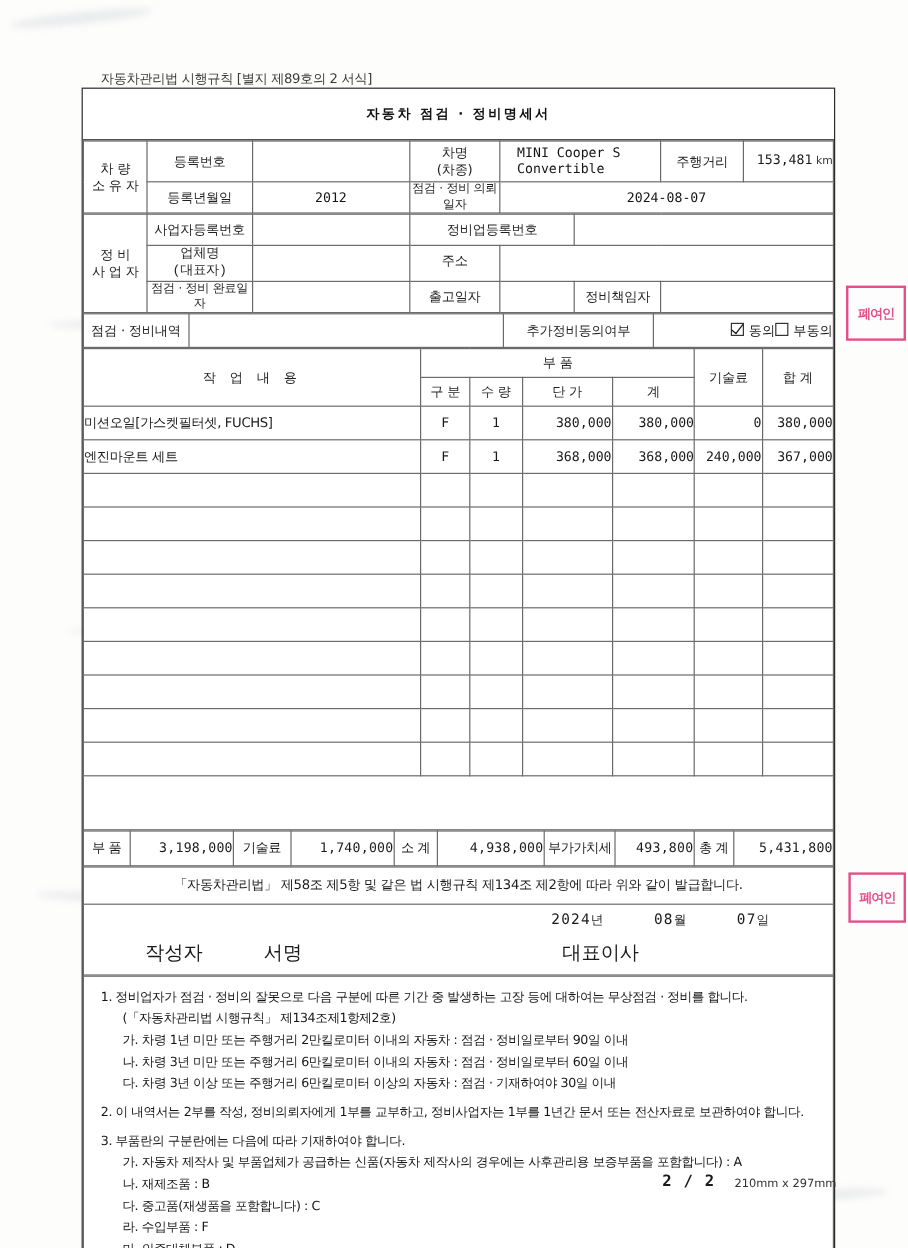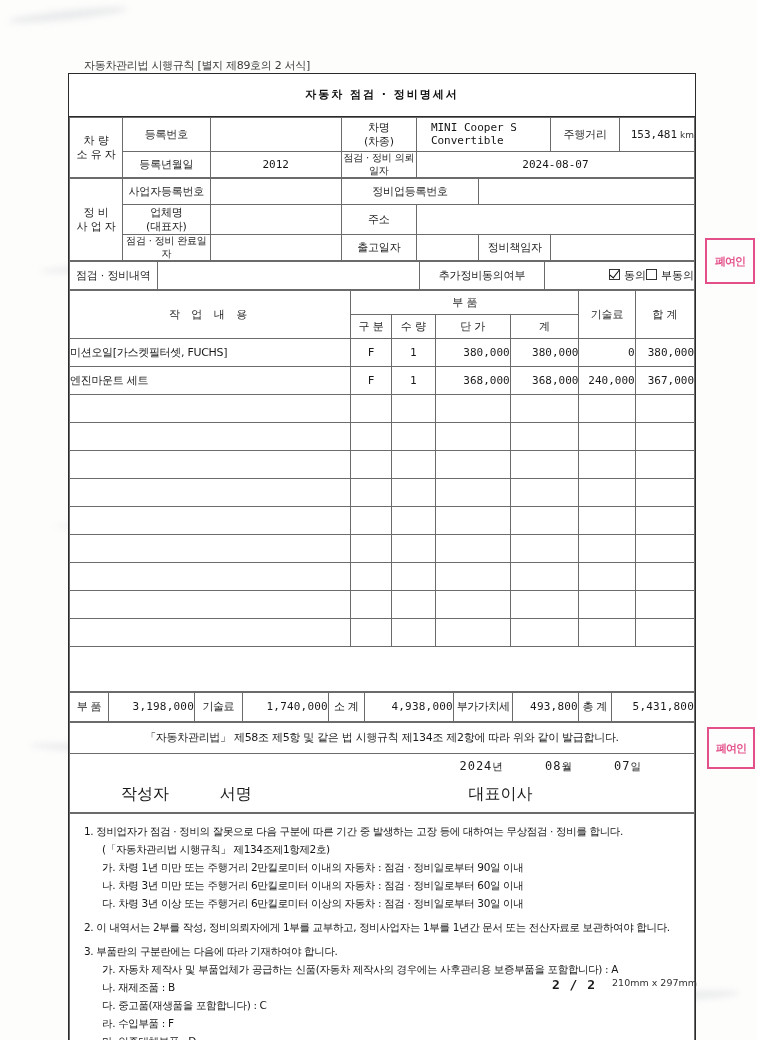--- a/index.html
+++ b/index.html
@@ -96,21 +96,21 @@
     font-size: 11.5px;
     padding: 3px 4px;
     color: #141414;
   }
   .val.mono-wrap { line-height: 1.15; white-space: pre-line; text-align: left; padding-left: 14px; }
   .blank { background: #fff; }
 
   .h-34 { height: 34px; }
   .h-26 { height: 26px; }
   .h-28 { height: 28px; }
-  .h-30 { height: 30px; }
+  .h-30 { height: 30px; font-family: Liberation Mono, monospace; }
   .h-24 { height: 24px; }
 
   .num {
     text-align: right;
     padding-right: 7px;
     font-family: "DejaVu Sans Mono", "Liberation Mono", monospace;
     font-size: 11.5px;
   }
   .ctr-mono {
     text-align: center;
@@ -218,21 +218,21 @@
   }
   .notes .n-item { margin-bottom: 1px; }
   .notes .n-sub  { padding-left: 18px; }
   .notes .n-gap  { margin-top: 7px; }
 
   .footer {
     position: absolute;
     right: 60px;
     bottom: 48px;
     display: flex;
-    align-items: flex-start;
+    align-items: flex-end;
     gap: 16px;
   }
   .pg {
     font-family: "DejaVu Sans Mono", "Liberation Mono", monospace;
     font-size: 13px;
     font-weight: 700;
     letter-spacing: 1px;
   }
   .dims {
     font-size: 9.5px;
@@ -586,21 +586,21 @@
           <col style="width:100%">
         </colgroup>
       <tbody>
         <tr>
           <td>
             <div class="notes">
               <div class="n-item">1. 정비업자가 점검 · 정비의 잘못으로 다음 구분에 따른 기간 중 발생하는 고장 등에 대하여는 무상점검 · 정비를 합니다.</div>
               <div class="n-item n-sub">(「자동차관리법 시행규칙」  제134조제1항제2호)</div>
               <div class="n-item n-sub">가. 차령 1년 미만 또는 주행거리 2만킬로미터 이내의 자동차 : 점검 · 정비일로부터 90일 이내</div>
               <div class="n-item n-sub">나. 차령 3년 미만 또는 주행거리 6만킬로미터 이내의 자동차 : 점검 · 정비일로부터 60일 이내</div>
-              <div class="n-item n-sub">다. 차령 3년 이상 또는 주행거리 6만킬로미터 이상의 자동차 : 점검 · 정비일로부터 30일 이내</div>
+              <div class="n-item n-sub">다. 차령 3년 이상 또는 주행거리 6만킬로미터 이상의 자동차 : 점검 · 기재하여야 30일 이내</div>
               <div class="n-item n-gap">2. 이 내역서는 2부를 작성, 정비의뢰자에게 1부를 교부하고, 정비사업자는 1부를 1년간 문서 또는 전산자료로 보관하여야 합니다.</div>
               <div class="n-item n-gap">3. 부품란의 구분란에는 다음에 따라 기재하여야 합니다.</div>
               <div class="n-item n-sub">가. 자동차 제작사 및 부품업체가 공급하는 신품(자동차 제작사의 경우에는 사후관리용 보증부품을 포함합니다) : A</div>
               <div class="n-item n-sub">나. 재제조품 :  B</div>
               <div class="n-item n-sub">다. 중고품(재생품을 포함합니다) : C</div>
               <div class="n-item n-sub">라. 수입부품 : F</div>
               <div class="n-item n-sub">마. 인증대체부품 : D</div>
 
             </div>
           </td>

